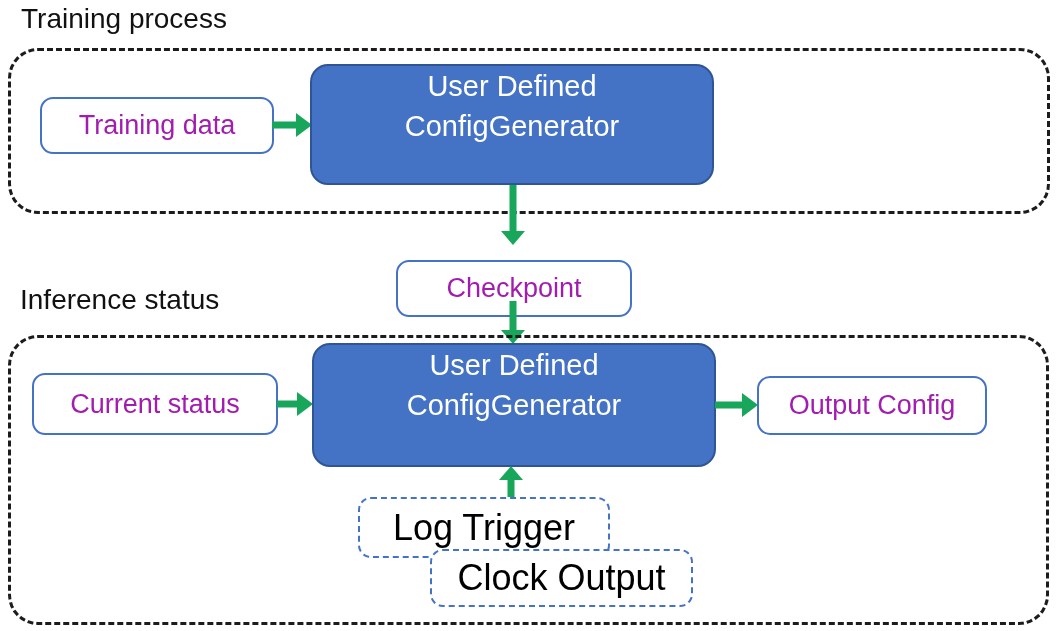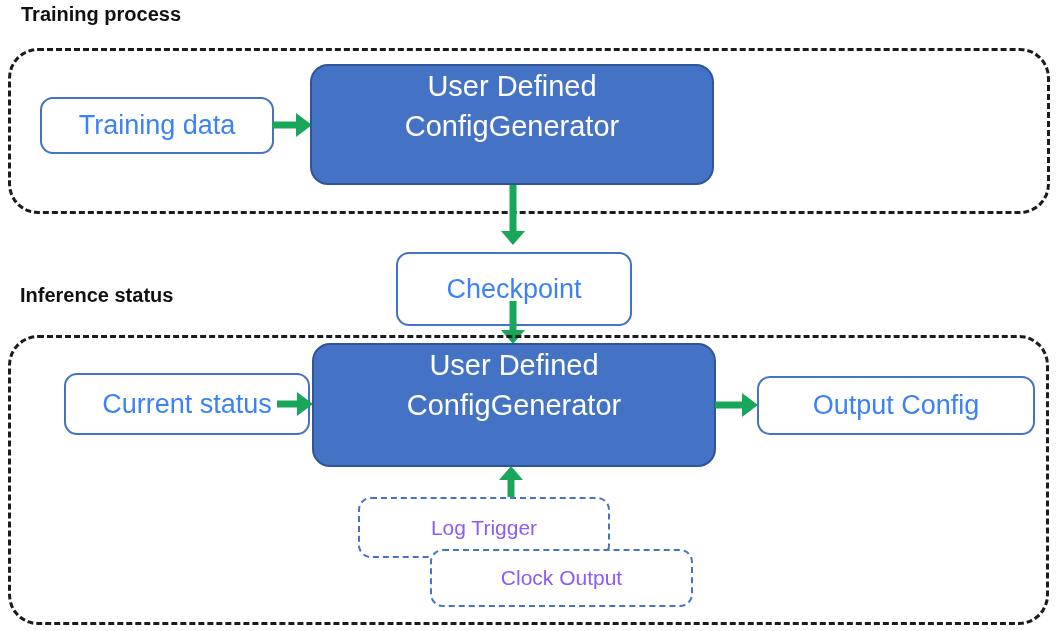--- a/index.html
+++ b/index.html
@@ -10,43 +10,43 @@
     position: relative;
     width: 1057px;
     height: 631px;
     background: #ffffff;
     overflow: hidden;
     color: #1a1a1a;
   }
 
   .section-title {
     position: absolute;
-    font-size: 20px;
-    font-weight: 700;
+    font-size: 28px;
+    font-weight: 400;
     color: #111111;
     white-space: nowrap;
   }
 
   .dashed-container {
     position: absolute;
     border: 3px dashed #1c1c1c;
     border-radius: 30px;
     background: transparent;
   }
 
   .label-box {
     position: absolute;
     background: #ffffff;
     border: 2px solid #4472c4;
     border-radius: 13px;
     display: flex;
     align-items: center;
     justify-content: center;
     font-size: 27px;
-    color: #3b82f6;
+    color: #a21caf;
     white-space: nowrap;
   }
 
   .generator-box {
     position: absolute;
     background: #4472c4;
     border: 2px solid #2f5597;
     border-radius: 18px;
     display: flex;
     flex-direction: column;
@@ -59,22 +59,22 @@
   }
 
   .trigger-box {
     position: absolute;
     background: #ffffff;
     border: 2px dashed #4472c4;
     border-radius: 13px;
     display: flex;
     align-items: center;
     justify-content: center;
-    font-size: 21px;
-    color: #8b5cf6;
+    font-size: 36px;
+    color: #000000;
     white-space: nowrap;
   }
 
   .arrow { position: absolute; }
   .arrow svg { display: block; }
 </style>
 </head>
 <body>
 
 <div class="canvas">
@@ -99,36 +99,36 @@
     <span>ConfigGenerator</span>
   </div>
 
   <div class="arrow" style="left:500px; top:185px;">
     <svg width="26" height="60" viewBox="0 0 26 60">
       <rect x="9.5" y="0" width="7" height="47" fill="#18A65A"></rect>
       <polygon points="1,46 25,46 13,60" fill="#18A65A"></polygon>
     </svg>
   </div>
 
-  <div class="label-box" style="left:396px; top:252px; width:236px; height:74px;">
+  <div class="label-box" style="left:396px; top:260px; width:236px; height:57px;">
     <span>Checkpoint</span>
   </div>
 
   <div class="arrow" style="left:500px; top:301px;">
     <svg width="26" height="43" viewBox="0 0 26 43">
       <rect x="9.5" y="0" width="7" height="30" fill="#18A65A"></rect>
       <polygon points="1,29 25,29 13,43" fill="#18A65A"></polygon>
     </svg>
   </div>
 
   <div class="section-title" style="left:20px; top:284px;">Inference status</div>
 
   <div class="dashed-container" style="left:8px; top:335px; width:1041px; height:290px;"></div>
 
-  <div class="label-box" style="left:32px; top:373px; width:246px; height:62px;margin-left:32px;">
+  <div class="label-box" style="left:32px; top:373px; width:246px; height:62px;">
     <span>Current status</span>
   </div>
 
   <div class="arrow" style="left:277px; top:391px;">
     <svg width="36" height="26" viewBox="0 0 36 26">
       <rect x="0" y="9.5" width="21" height="7" fill="#18A65A"></rect>
       <polygon points="20,1 36,13 20,25" fill="#18A65A"></polygon>
     </svg>
   </div>
 
@@ -137,21 +137,21 @@
     <span>ConfigGenerator</span>
   </div>
 
   <div class="arrow" style="left:715px; top:392px;">
     <svg width="43" height="26" viewBox="0 0 43 26">
       <rect x="0" y="9.5" width="28" height="7" fill="#18A65A"></rect>
       <polygon points="27,1 43,13 27,25" fill="#18A65A"></polygon>
     </svg>
   </div>
 
-  <div class="label-box" style="left:757px; top:376px; width:278px; height:59px;">
+  <div class="label-box" style="left:757px; top:376px; width:230px; height:59px;">
     <span>Output Config</span>
   </div>
 
   <div class="arrow" style="left:498px; top:466px;">
     <svg width="26" height="33" viewBox="0 0 26 33">
       <polygon points="13,0 25,14 1,14" fill="#18A65A"></polygon>
       <rect x="9.5" y="13" width="7" height="20" fill="#18A65A"></rect>
     </svg>
   </div>
 

